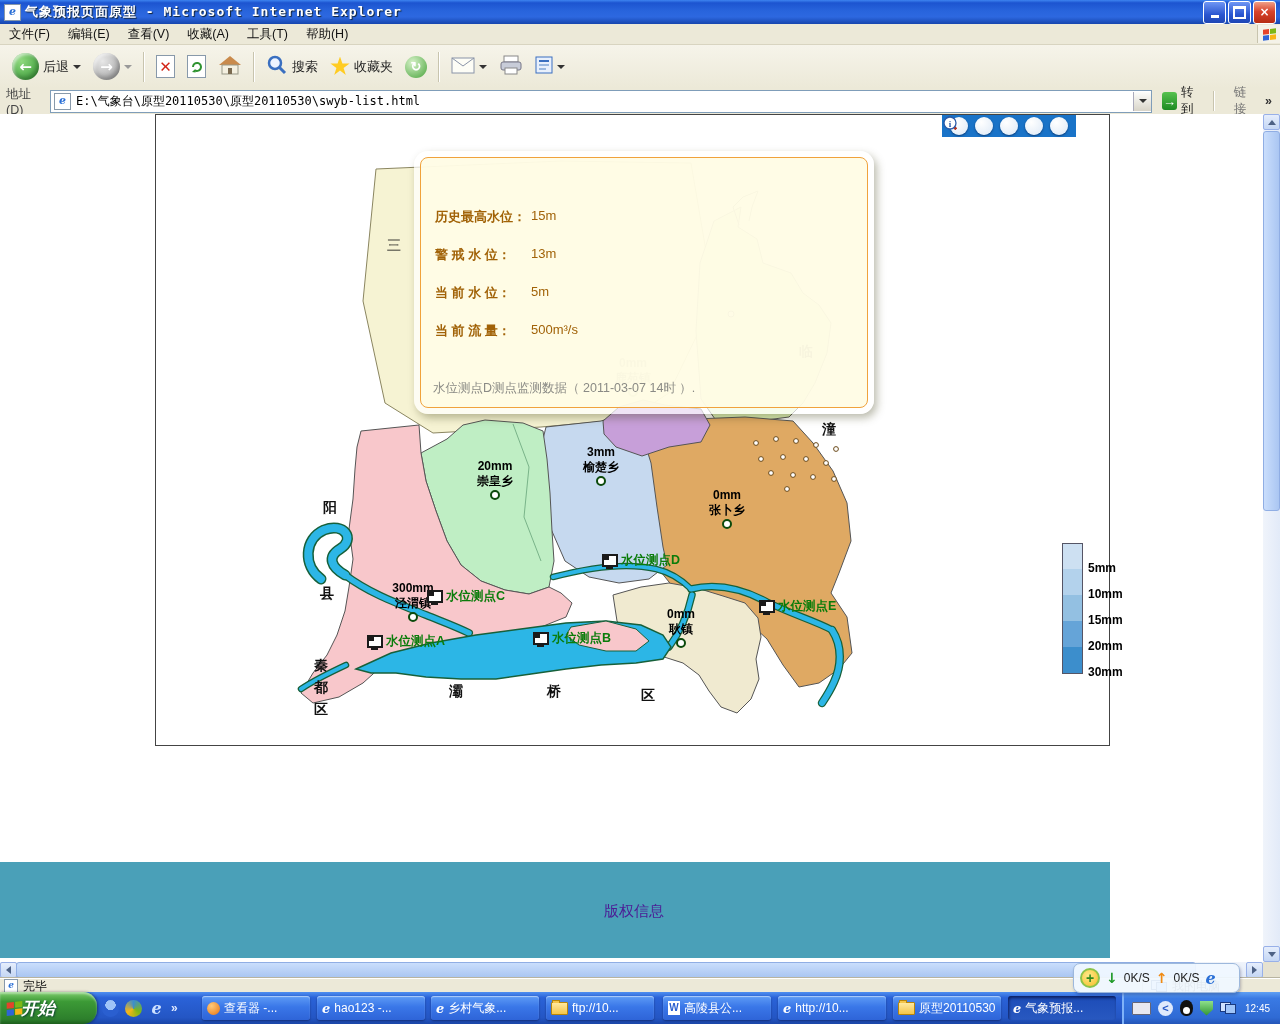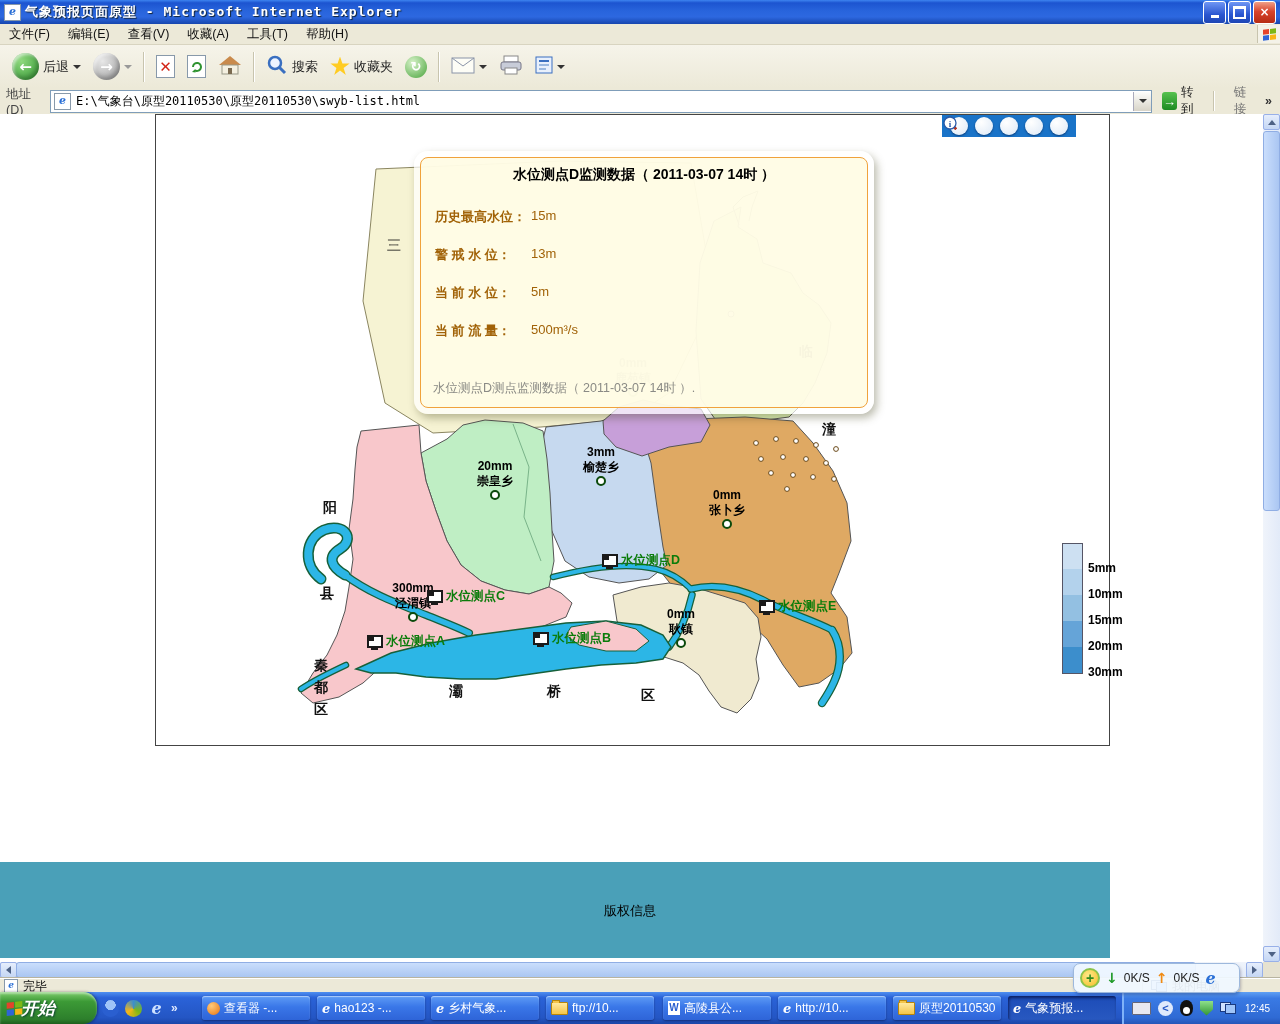--- a/index.html
+++ b/index.html
@@ -94,21 +94,21 @@
   .popup-title{position:absolute;left:0;top:8px;width:100%;text-align:center;font-weight:bold;font-size:14px;color:#000;}
   .pfield{position:absolute;left:14px;font-size:13px;color:#a16207;white-space:nowrap;}
   .pfield b{font-weight:bold;}
   .pfield span{position:absolute;left:96px;font-weight:normal;}
   .chartbox{position:absolute;left:138px;top:46px;width:270px;height:146px;background:#fff;border:1px solid #aaa;}
   .chart-title{position:absolute;left:0;top:6px;width:100%;text-align:center;font-weight:bold;font-size:13px;letter-spacing:2px;color:#222;}
   .cl{position:absolute;font-size:9px;color:#333;white-space:nowrap;}
   .pnote{position:absolute;left:12px;top:222px;font-size:12.5px;color:#8a8a85;}
   
   .page-footer{position:absolute;left:0;top:748px;width:1110px;height:96px;background:#4aa0b8;}
-  .page-footer div{position:absolute;left:604px;top:40px;font-size:13px;color:#000000;}
+  .page-footer div{position:absolute;left:604px;top:40px;font-size:15px;color:#4c1d95;}
   
   .vscroll{position:absolute;right:0;top:114px;width:17px;height:848px;background:linear-gradient(90deg,#f0f4fb,#e2eaf8);}
   .hscroll{position:absolute;left:0;top:962px;width:1263px;height:16px;background:linear-gradient(180deg,#f0f4fb,#e2eaf8);}
   .sc-btn{position:absolute;width:17px;height:16px;background:linear-gradient(180deg,#e6eefc,#c4d6f4);
     border:1px solid #98b0e8;border-radius:2px;display:flex;align-items:center;justify-content:center;box-sizing:border-box;}
   .tri{width:0;height:0;border:4px solid transparent;}
   .tri.up{border-bottom:5px solid #4d6185;margin-top:-4px;}
   .tri.down{border-top:5px solid #4d6185;margin-bottom:-4px;}
   .tri.left{border-right:5px solid #4d6185;margin-left:-4px;}
   .tri.right{border-left:5px solid #4d6185;margin-right:-4px;}
@@ -495,21 +495,20 @@
             <span class="lg-lb">20mm</span>
           </div>
         <div class="lg-row">
             <span class="lg-sw" style="background-color: rgb(60, 142, 204);"></span>
             <span class="lg-lb">30mm</span>
           </div>
       </div>
 
       <div class="popup">
         <div class="popup-card">
-          <div class="popup-title">水位测点D监测数据（ 2011-03-07 14时 ）</div>
           <div class="pfield" style="top:50px;"><b>历史最高水位：</b><span>15m</span></div>
           <div class="pfield" style="top:88px;"><b>警 戒 水 位：</b><span>13m</span></div>
           <div class="pfield" style="top:126px;"><b>当 前 水 位：</b><span>5m</span></div>
           <div class="pfield" style="top:164px;"><b>当 前 流 量：</b><span>500m³/s</span></div>
           <div class="pnote">水位测点D测点监测数据（ 2011-03-07 14时 ）.</div>
         </div>
       </div>
     </div>
 
     <div class="page-footer">

